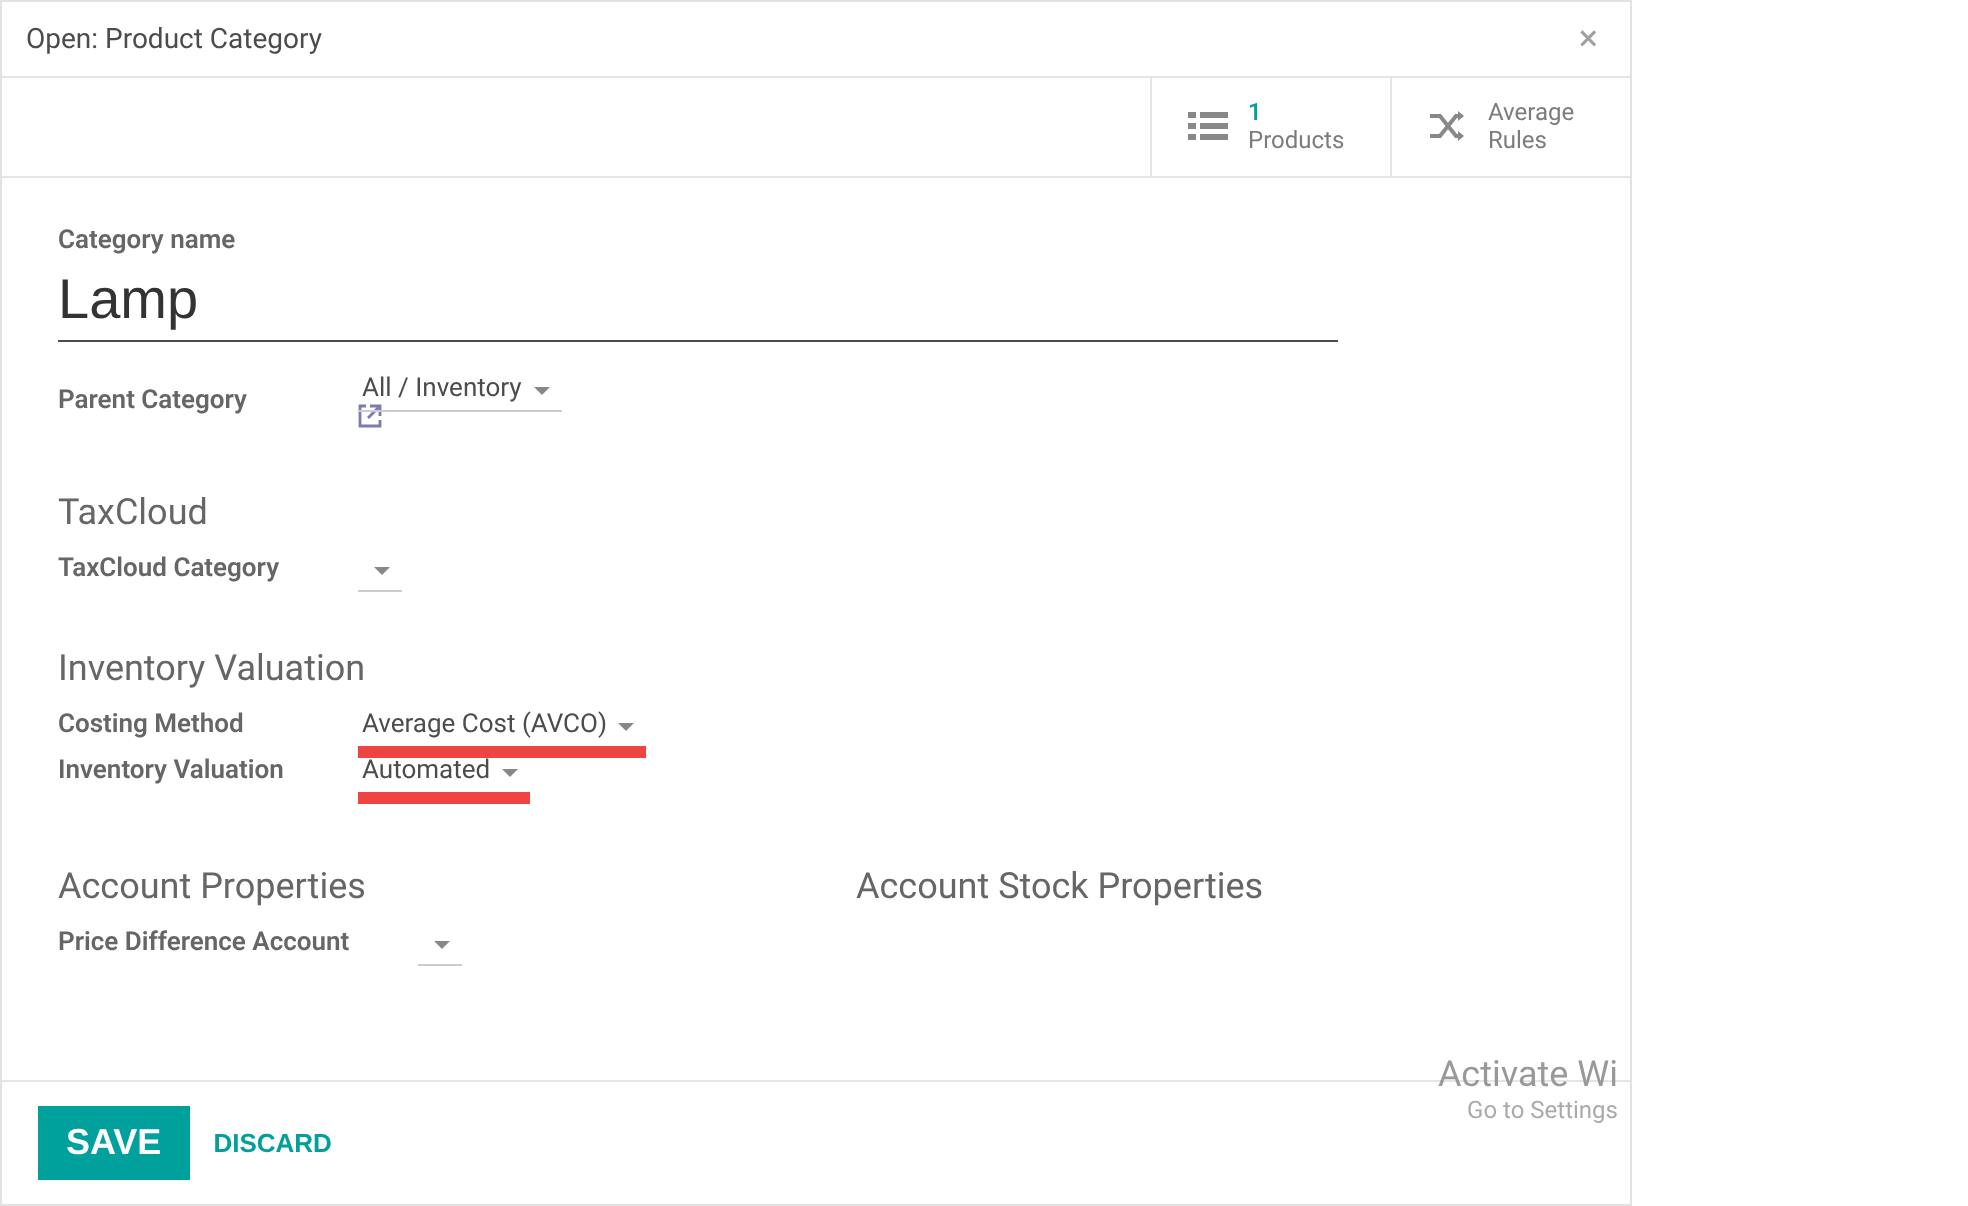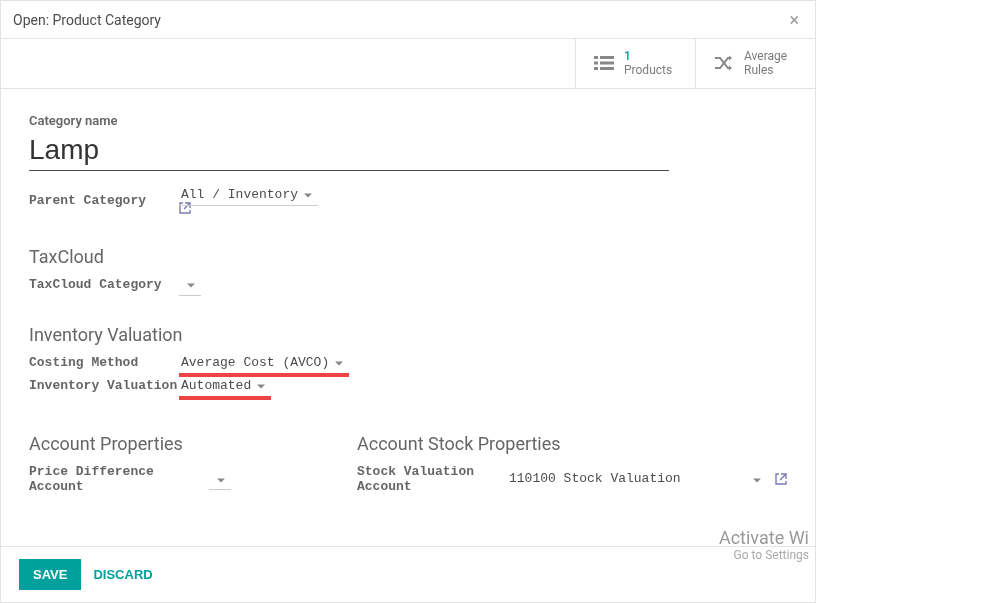--- a/index.html
+++ b/index.html
@@ -16,38 +16,38 @@
 .stat-buttons { display: flex; justify-content: flex-end; border-bottom: 1px solid #e5e5e5; }
 .stat-btn { display: flex; align-items: center; gap: 10px; padding: 10px 18px; border-left: 1px solid #e5e5e5; cursor: pointer; min-width: 120px; }
 .stat-btn .icon-box { color: #7c7c7c; }
 .stat-btn .text-box { display: flex; flex-direction: column; font-size: 12px; line-height: 1.2; color: #7c7c7c; }
 .stat-btn .count { color: #00A09D; font-weight: 500; }
 
 .content { padding: 24px 28px 40px; }
 .field-label { font-size: 13px; font-weight: 600; color: #666; margin-bottom: 2px; display: block; }
 .big-input { font-size: 28px; font-weight: 400; color: #333; border: none; border-bottom: 1px solid #4c4c4c; width: 640px; padding: 4px 0; outline: none; background: transparent; margin-bottom: 16px; }
 
-.row { display: flex; align-items: center; margin-bottom: 8px; font-family: Liberation Mono, monospace; }
+.row { display: flex; align-items: center; margin-bottom: 8px; }
 .row .lbl { width: 150px; font-weight: 600; color: #666; font-size: 13px; }
 .row .val { position: relative; }
 
 .dd { border: none; border-bottom: 1px solid #ccc; padding: 3px 20px 3px 2px; font-size: 13px; color: #4c4c4c; background: transparent; min-width: 215px; position: relative; cursor: pointer; }
 .dd.wide { min-width: 255px; }
-.dd.dark { border-bottom: 4px solid #ef4444; }
+.dd.dark { border-bottom: 6px solid #ef4444; }
 .caret { position: absolute; right: 6px; top: 50%; transform: translateY(-50%); pointer-events: none; }
 .caret::after { content: ""; display: inline-block; border-left: 4px solid transparent; border-right: 4px solid transparent; border-top: 4px solid #888; }
 .ext-link { margin-left: 8px; color: #7c7bad; cursor: pointer; }
 
 h2.section { font-size: 18px; font-weight: 400; color: #666; margin-top: 32px; margin-bottom: 10px; }
 
 .cols { display: flex; gap: 40px; }
 .col { flex: 1; }
 
 .footer { padding: 12px 18px; border-top: 1px solid #e5e5e5; display: flex; align-items: center; gap: 12px; }
-.btn-save { background: #00A09D; color: #fff; border: none; padding: 8px 14px; font-size: 13px; font-weight: 600; cursor: pointer; }
+.btn-save { background: #00A09D; color: #fff; border: none; padding: 8px 14px; font-size: 18px; font-weight: 600; cursor: pointer; }
 .btn-discard { background: none; border: none; color: #00A09D; font-size: 13px; font-weight: 600; cursor: pointer; }
 
 .watermark { position: absolute; right: 6px; bottom: 40px; text-align: right; color: #b0b0b0; pointer-events: none; }
 .watermark .line1 { font-size: 18px; color: #999; }
 .watermark .line2 { font-size: 12px; color: #aaa; }
 
 svg { display: block; }
 </style>
 </head>
 <body>
@@ -140,33 +140,20 @@
           <h2 class="section">Account Properties</h2>
           <div class="row">
             <span class="lbl" style="width:180px">Price Difference Account</span>
             <span class="val">
               <span class="dd wide"><span></span><span class="caret"></span></span>
             </span>
           </div>
         </div>
         <div class="col">
           <h2 class="section">Account Stock Properties</h2>
-          <div class="row">
-            <span class="lbl" style="width:150px">Stock Valuation Account</span>
-            <span class="val" style="display:flex; align-items:center;">
-              <span class="dd wide" style="min-width:260px; border-bottom:none;"><span>110100 Stock Valuation</span><span class="caret"></span></span>
-              <span class="ext-link">
-                <svg width="12" height="12" viewBox="0 0 12 12" fill="none" stroke="#7c7bad" stroke-width="1.4">
-                    <path d="M4 1 H1 V11 H11 V8"></path>
-                    <path d="M6 1 H11 V6"></path>
-                    <path d="M11 1 L5 7"></path>
-                  </svg>
-              </span>
-            </span>
-          </div>
         </div>
       </div>
 
     </div>
   </div>
 
   <div class="footer">
     <button class="btn-save">SAVE</button>
     <button class="btn-discard">DISCARD</button>
   </div>

